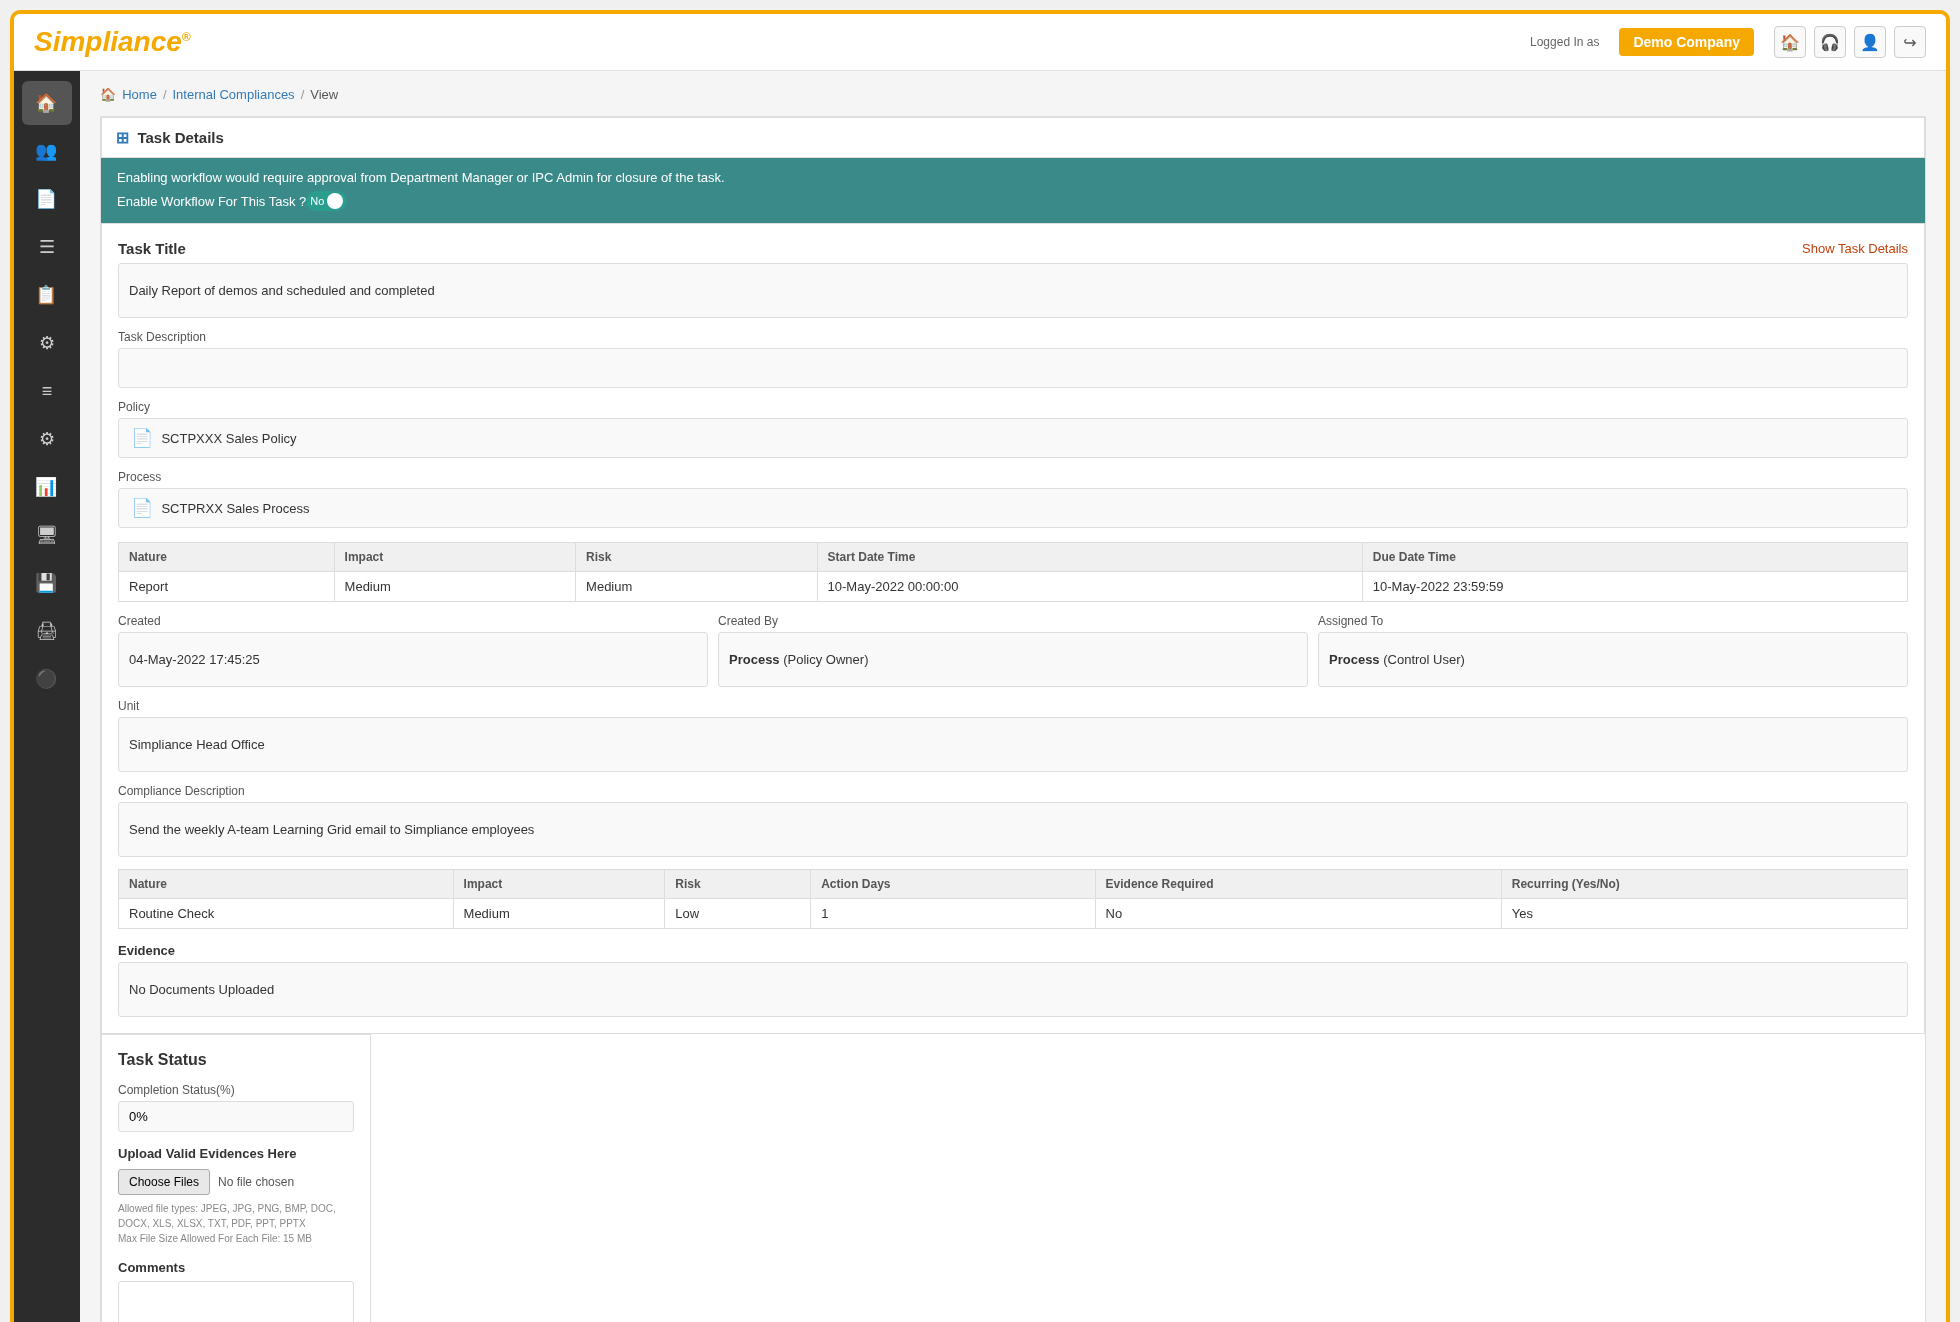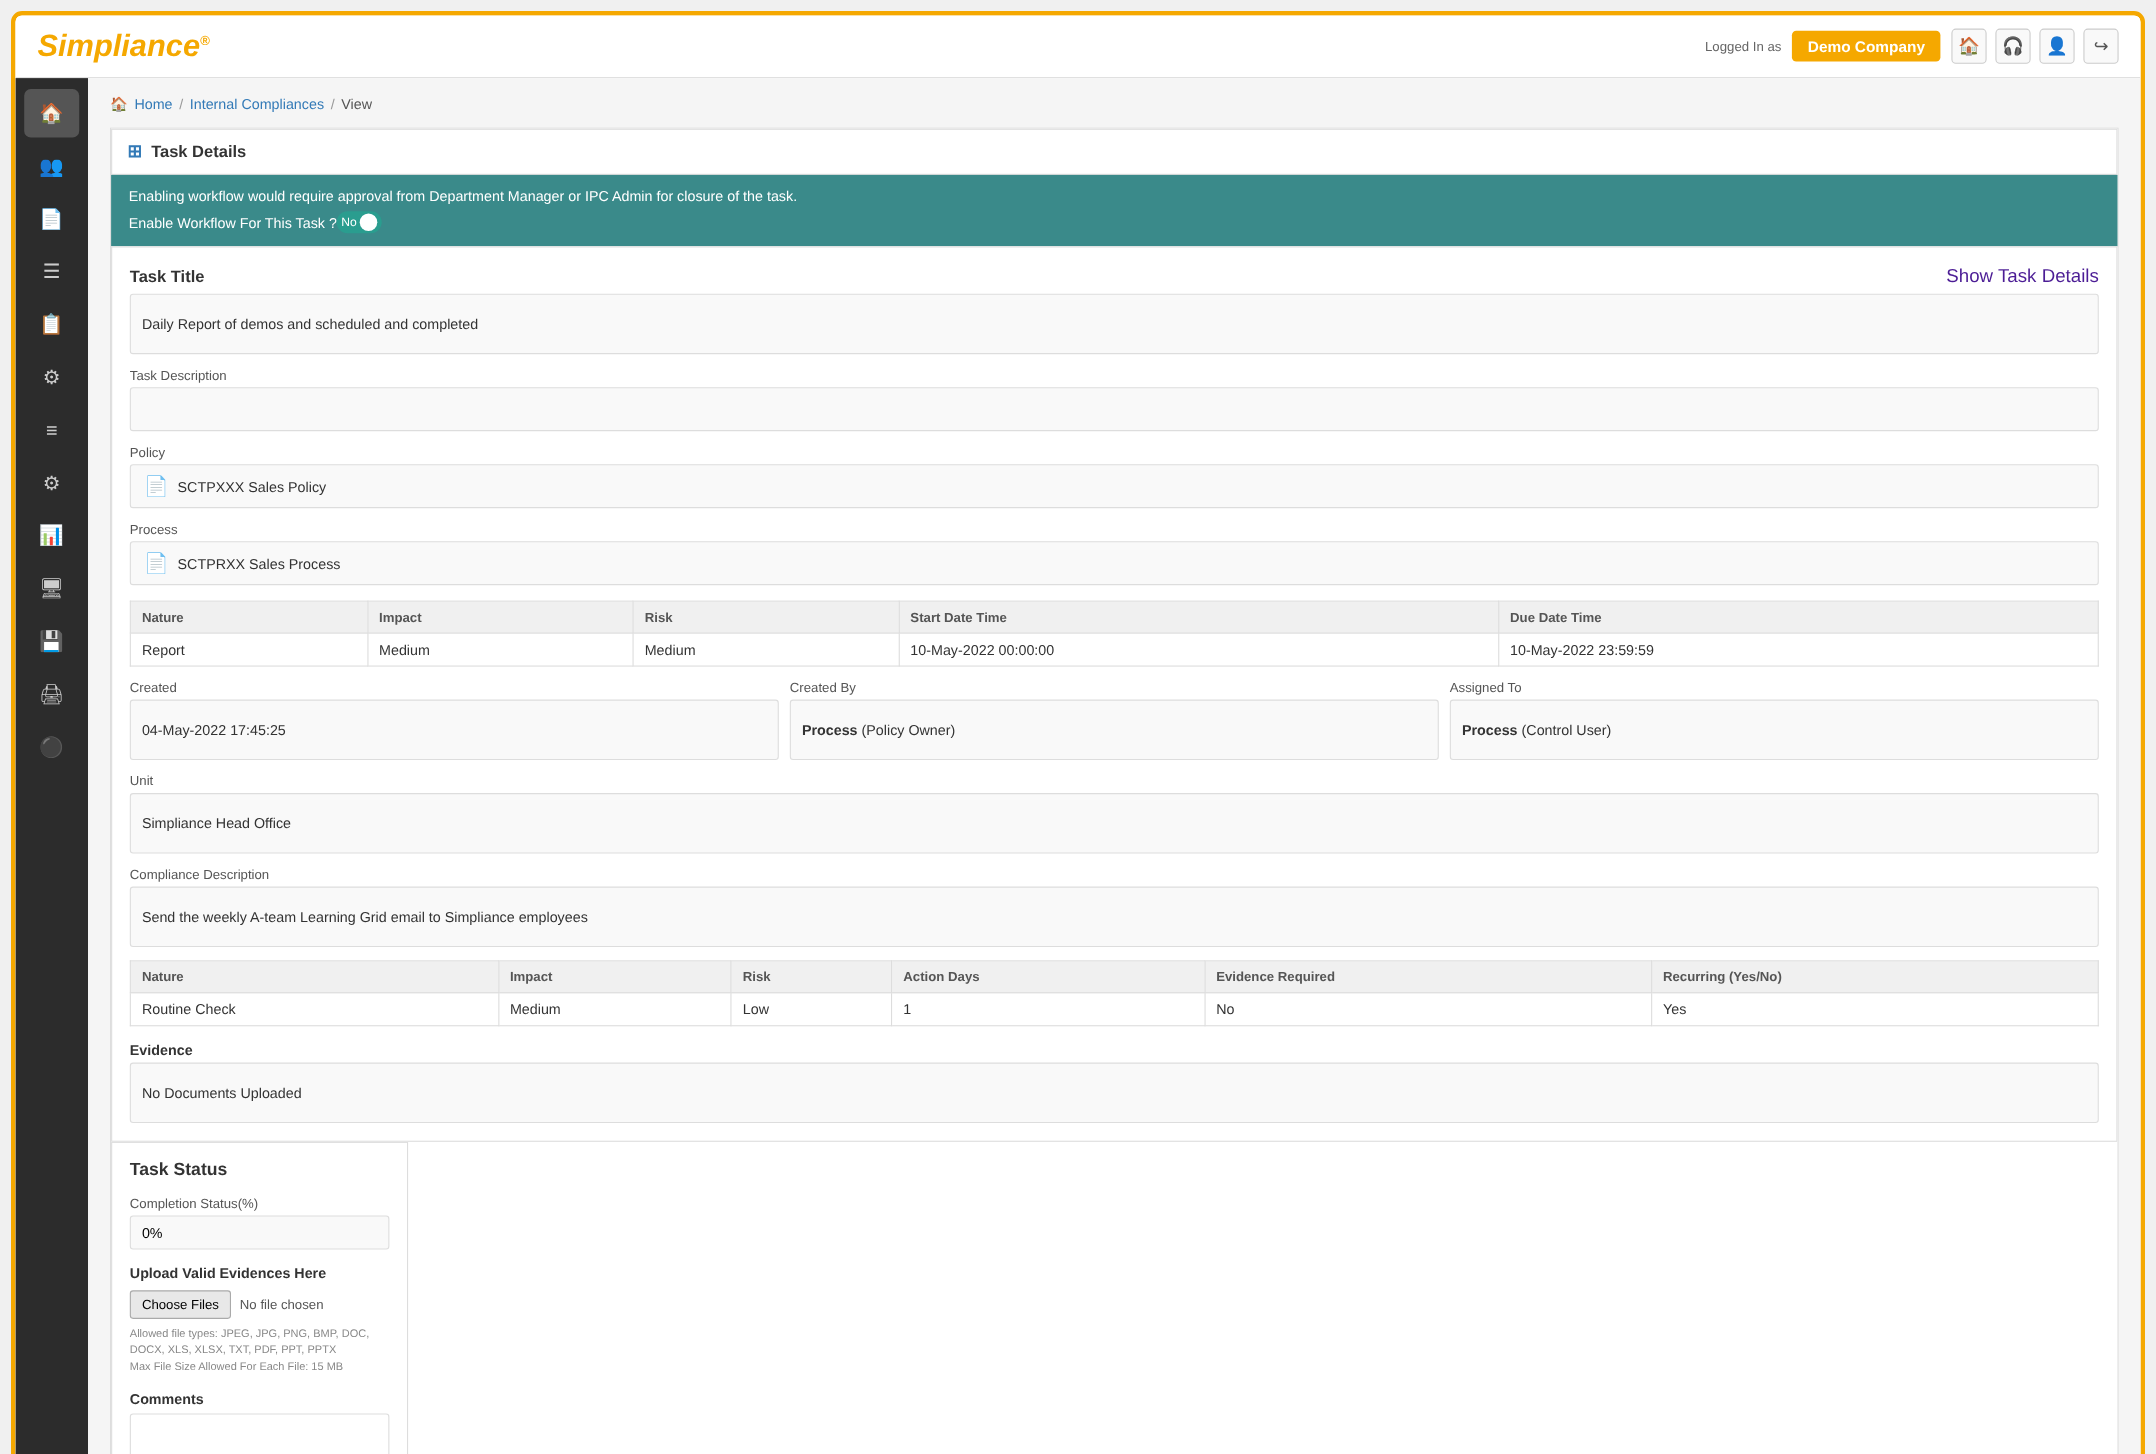--- a/index.html
+++ b/index.html
@@ -39,21 +39,21 @@
       font-style: italic;
     }
     .logo-reg {
       font-size: 12px;
       color: #f5a800;
       vertical-align: super;
     }
     .header-right {
       display: flex;
       align-items: center;
-      gap: 10px;
+      gap: 20px;
     }
     .logged-in-label {
       font-size: 12px;
       color: #666;
     }
     .company-badge {
       background: #f5a800;
       color: #fff;
       border: none;
       padding: 6px 14px;
@@ -216,21 +216,21 @@
       width: 100%;
     }
 
     .task-title-row {
       display: flex;
       justify-content: space-between;
       align-items: center;
       margin-bottom: 6px;
     }
     .task-title-label { font-size: 15px; font-weight: bold; color: #333; }
-    .show-task-details { color: #4c1d95; font-size: 17px; cursor: pointer; text-decoration: none; }
+    .show-task-details { color: #c2410c; font-size: 13px; cursor: pointer; text-decoration: none; }
 
     .policy-box, .process-box {
       display: flex;
       align-items: center;
       gap: 8px;
       background: #f9f9f9;
       border: 1px solid #ddd;
       padding: 8px 12px;
       border-radius: 3px;
     }

